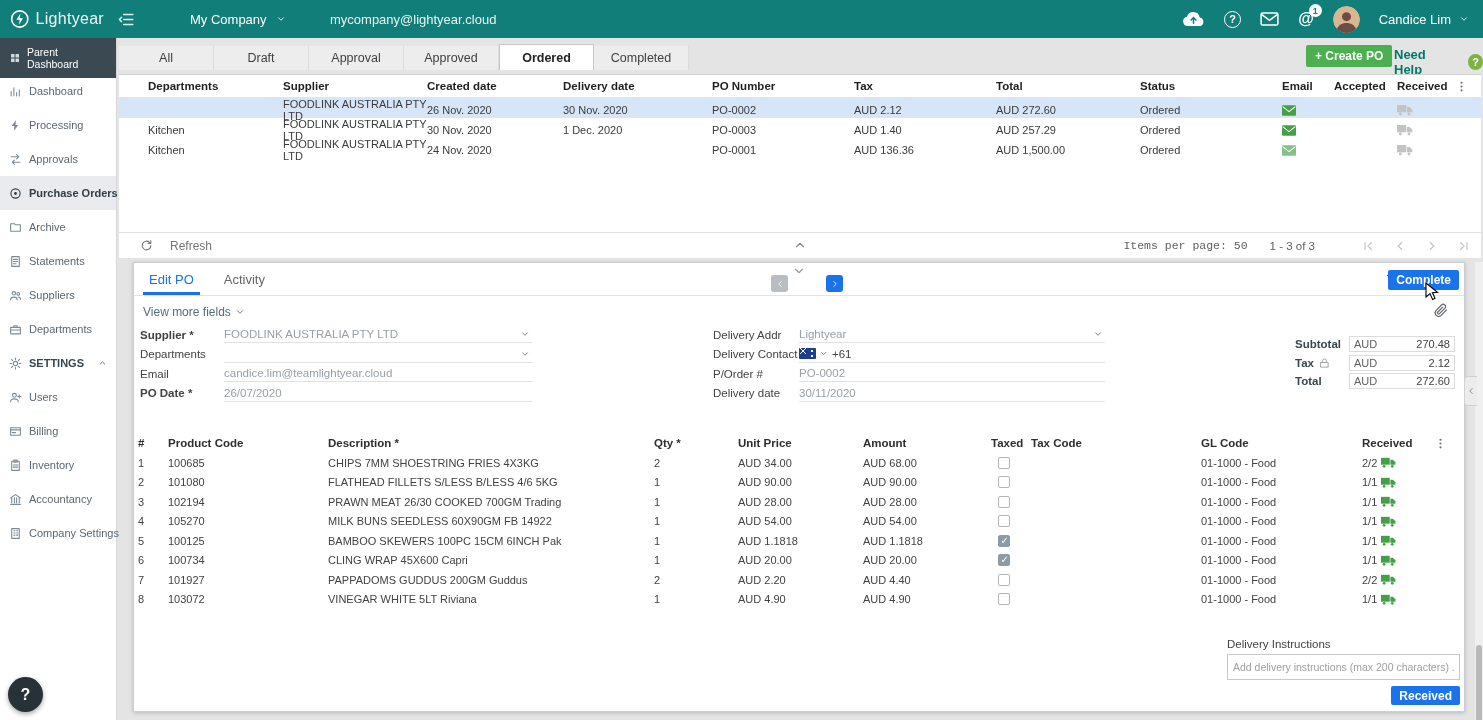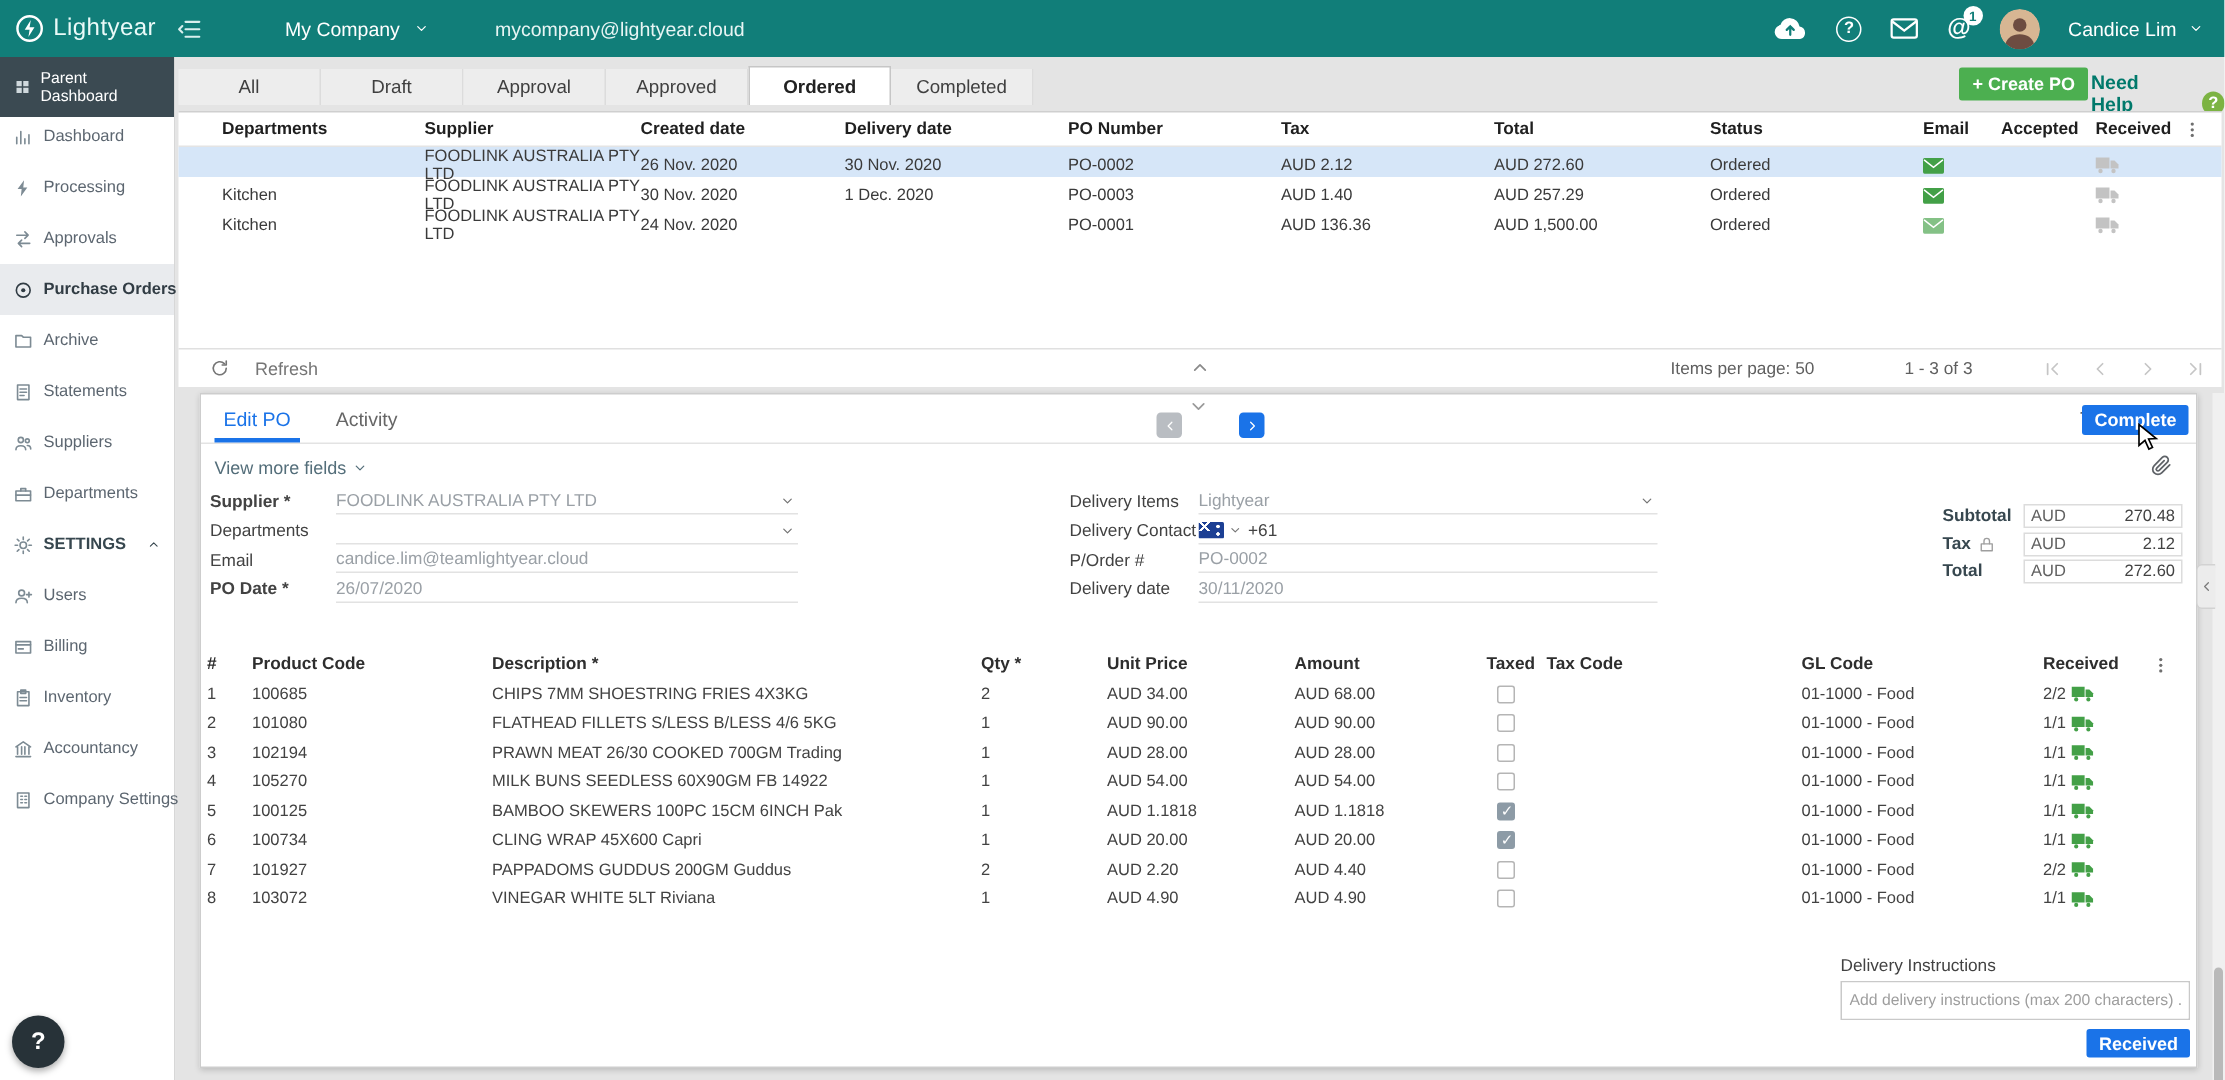--- a/index.html
+++ b/index.html
@@ -35,42 +35,42 @@
 .side-item.active .si{color:#313c44;}
 .side-item.settings{font-weight:bold;color:#37474f;}
 .side-item.settings .spacer{flex:1;}
 .help-fab{position:absolute;left:8px;bottom:8px;width:35px;height:35px;border-radius:50%;background:#273238;color:#fff;display:flex;align-items:center;justify-content:center;font-size:16px;font-weight:bold;box-shadow:0 2px 5px rgba(0,0,0,.35);cursor:pointer;z-index:40;}
 
 
 .tabs-row{position:absolute;left:119px;top:44px;display:flex;align-items:flex-end;height:26px;}
 .ftab{min-width:95px;height:24px;display:flex;align-items:center;justify-content:center;font-size:12.5px;color:#3f3f3f;background:#ededed;border-right:1px solid #dcdcdc;cursor:pointer;padding:0 14px;}
 .ftab.active{background:#fff;border:1px solid #c6c6c6;border-bottom:none;height:26px;font-weight:bold;color:#222;}
 .create-po{position:absolute;left:1306px;top:45px;height:22px;background:#4caf50;color:#fff;font-size:12px;font-weight:bold;border:none;border-radius:2px;padding:0 9px;cursor:pointer;display:flex;align-items:center;}
-.need-help{position:absolute;left:1394px;top:47px;display:flex;align-items:flex-end;gap:15px;cursor:pointer;}
+.need-help{position:absolute;left:1394px;top:47px;display:flex;align-items:center;gap:15px;cursor:pointer;}
 .need-help .txt{color:#00796b;font-size:13px;font-weight:bold;}
 .nh-circle{width:16px;height:16px;border-radius:50%;background:#7cb342;color:#fff;font-size:11px;font-weight:bold;display:flex;align-items:center;justify-content:center;}
 
 
 .po-card{position:absolute;left:119px;top:74px;width:1362px;height:158px;background:#fff;border-top:1px solid #cfcfcf;}
 .po-grid{display:grid;grid-template-columns:29px 135px 144px 136px 149px 142px 142px 144px 142px 52px 63px 58px 1fr;align-items:center;}
 .po-head{height:23px;border-bottom:1px solid #e4e4e4;font-weight:bold;font-size:11.5px;color:#1f1f1f;}
 .po-row{height:20px;font-size:11px;color:#3a3a3a;cursor:pointer;}
 .po-row.selected{background:#d6e6f8;}
 .env{color:#43a047;}
 .env.open{opacity:.65;}
 .truck{color:#c3c3c3;}
 .truck.green{color:#43a047;}
 .kebab{color:#6f6f6f;cursor:pointer;width:14px;}
 
 
 .list-footer{position:absolute;left:119px;top:232px;width:1362px;height:26px;background:#fff;border-top:1px solid #e0e0e0;display:flex;align-items:center;color:#6d6d6d;}
 .refresh{display:flex;align-items:center;gap:17px;margin-left:21px;font-size:12px;color:#757575;cursor:pointer;}
 .lf-collapse{position:absolute;left:50%;transform:translateX(-50%);top:5px;color:#8a8a8a;cursor:pointer;}
 .lf-right{margin-left:auto;display:flex;align-items:center;gap:0;padding-right:10px;font-size:11.5px;color:#5f5f5f;}
-.ipp{margin-right:60px;}
+.ipp{margin-right:22px;font-family:Liberation Mono, monospace;}
 .range{margin-right:46px;}
 .pager{display:flex;align-items:center;gap:18px;color:#c5c5c5;}
 .pager span{cursor:pointer;display:flex;}
 
 
 .panel{position:absolute;left:133px;top:262px;width:1332px;height:450px;background:#fff;border:1px solid #cdcdcd;box-shadow:0 1px 4px rgba(0,0,0,.18);z-index:10;}
 .panel-head{height:33px;border-bottom:1px solid #e3e3e3;position:relative;display:flex;align-items:stretch;}
 .ptab{padding:0 15px;font-size:13px;color:#666;display:flex;align-items:center;cursor:pointer;position:relative;}
 .ptab.active{color:#1a73e8;font-weight:normal;}
 .ptab.active::after{content:"";position:absolute;left:9px;right:9px;bottom:0;height:3px;background:#1a73e8;}
@@ -525,21 +525,21 @@
     <div class="f-row">
       <span class="f-label req">PO Date *</span>
       <span class="f-value">
           <span>26/07/2020</span>
         </span>
     </div>
   </div>
 
   <div class="form-col form-mid">
     <div class="f-row">
-      <span class="f-label">Delivery Items</span>
+      <span class="f-label">Delivery Addr</span>
       <span class="f-value">
         <span>Lightyear</span>
         <svg class="ic sel-caret" width="10" height="10" viewBox="0 0 24 24">
             <path d="M6 9l6 6 6-6"></path>
           </svg>
       </span>
     </div>
     <div class="f-row">
       <span class="f-label">Delivery Contact</span>
       <span class="f-value">

